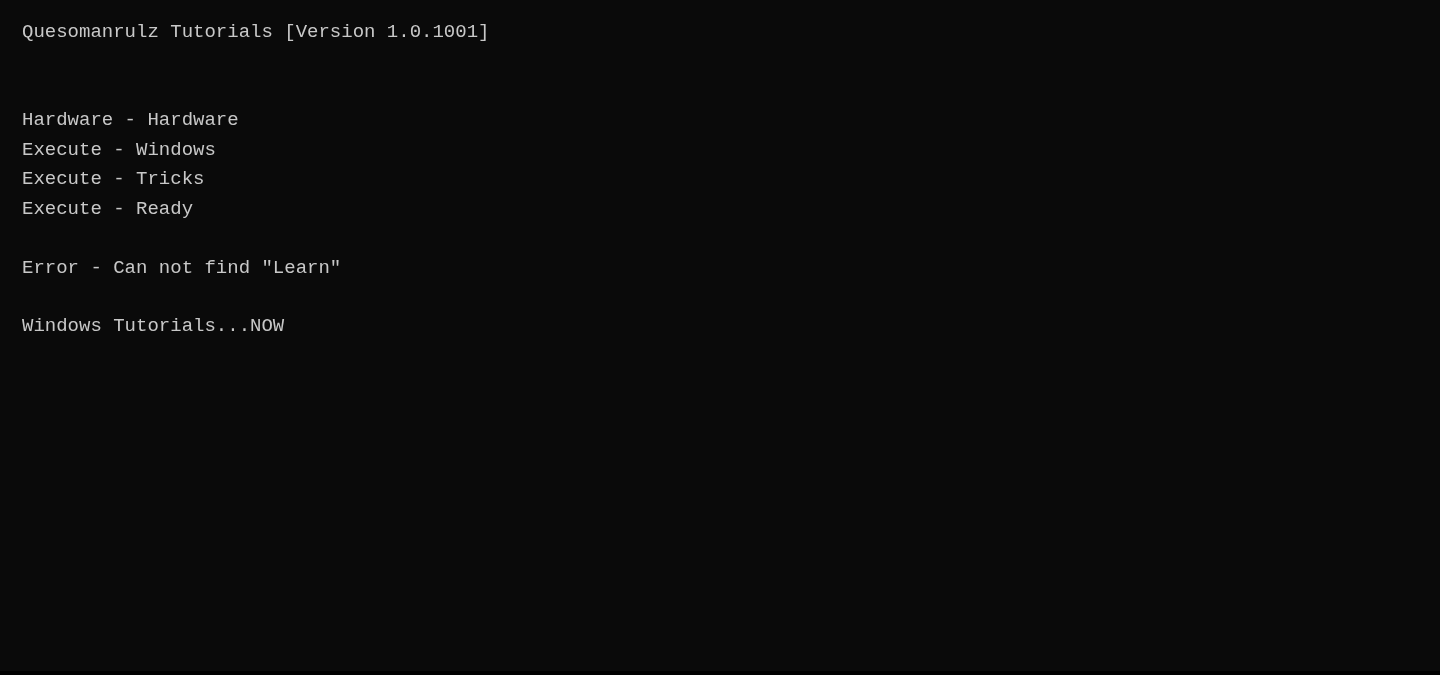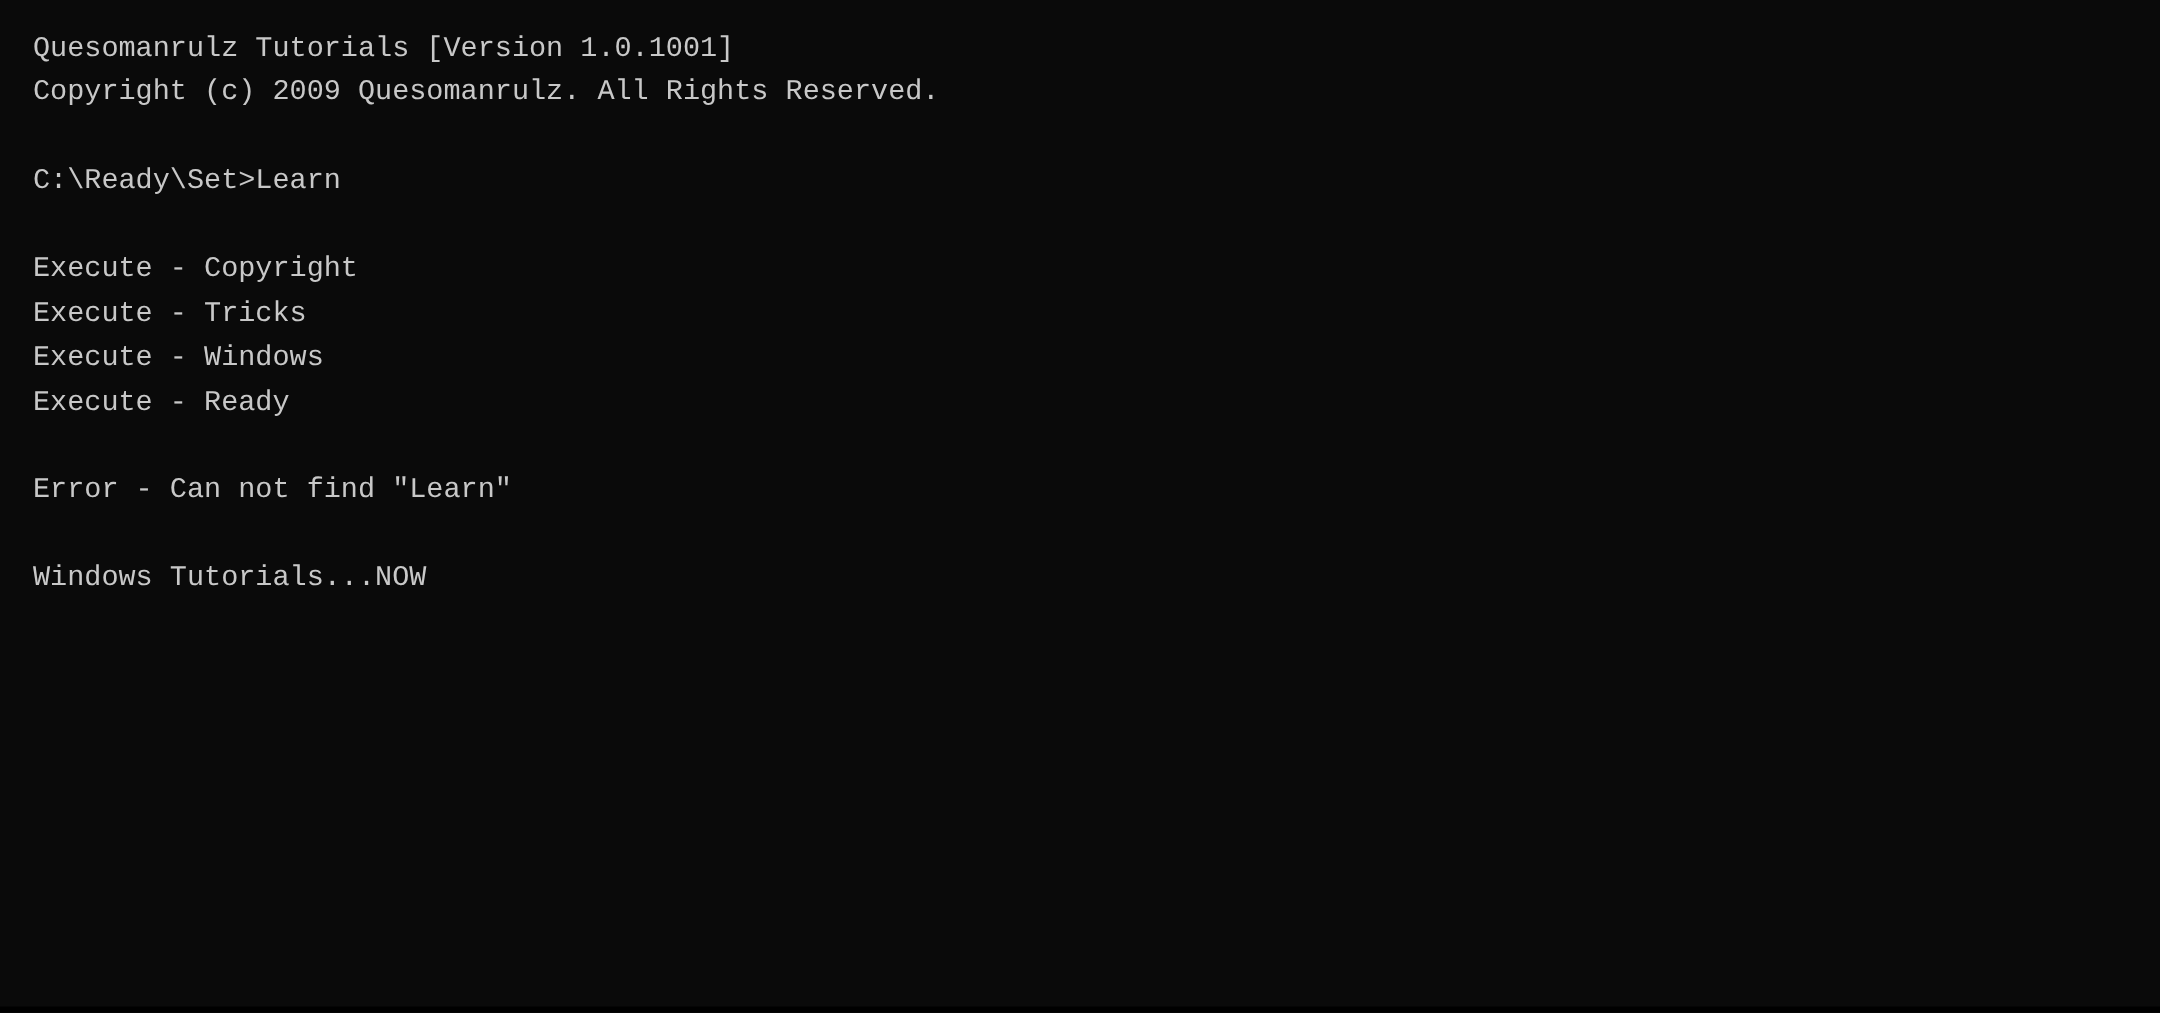--- a/index.html
+++ b/index.html
@@ -37,25 +37,23 @@
     .blank {
       display: block;
       height: 1.55em;
     }
   </style>
 </head>
 <body>
 
 <div class="terminal">
   <span class="line">Quesomanrulz Tutorials [Version 1.0.1001]</span>
-  <span class="line">Copyright (c) 2009 Quesomanrulz. All Rights Reserved.</span>
   <span class="blank"></span>
-  <span class="line">C:\Ready\Set&gt;Learn</span>
   <span class="blank"></span>
-  <span class="line">Execute - Copyright</span>
+  <span class="line">Hardware - Hardware</span>
+  <span class="line">Execute - Windows</span>
   <span class="line">Execute - Tricks</span>
-  <span class="line">Execute - Windows</span>
   <span class="line">Execute - Ready</span>
   <span class="blank"></span>
   <span class="line">Error - Can not find "Learn"</span>
   <span class="blank"></span>
   <span class="line">Windows Tutorials...NOW</span>
 </div>
 
 </body></html>

